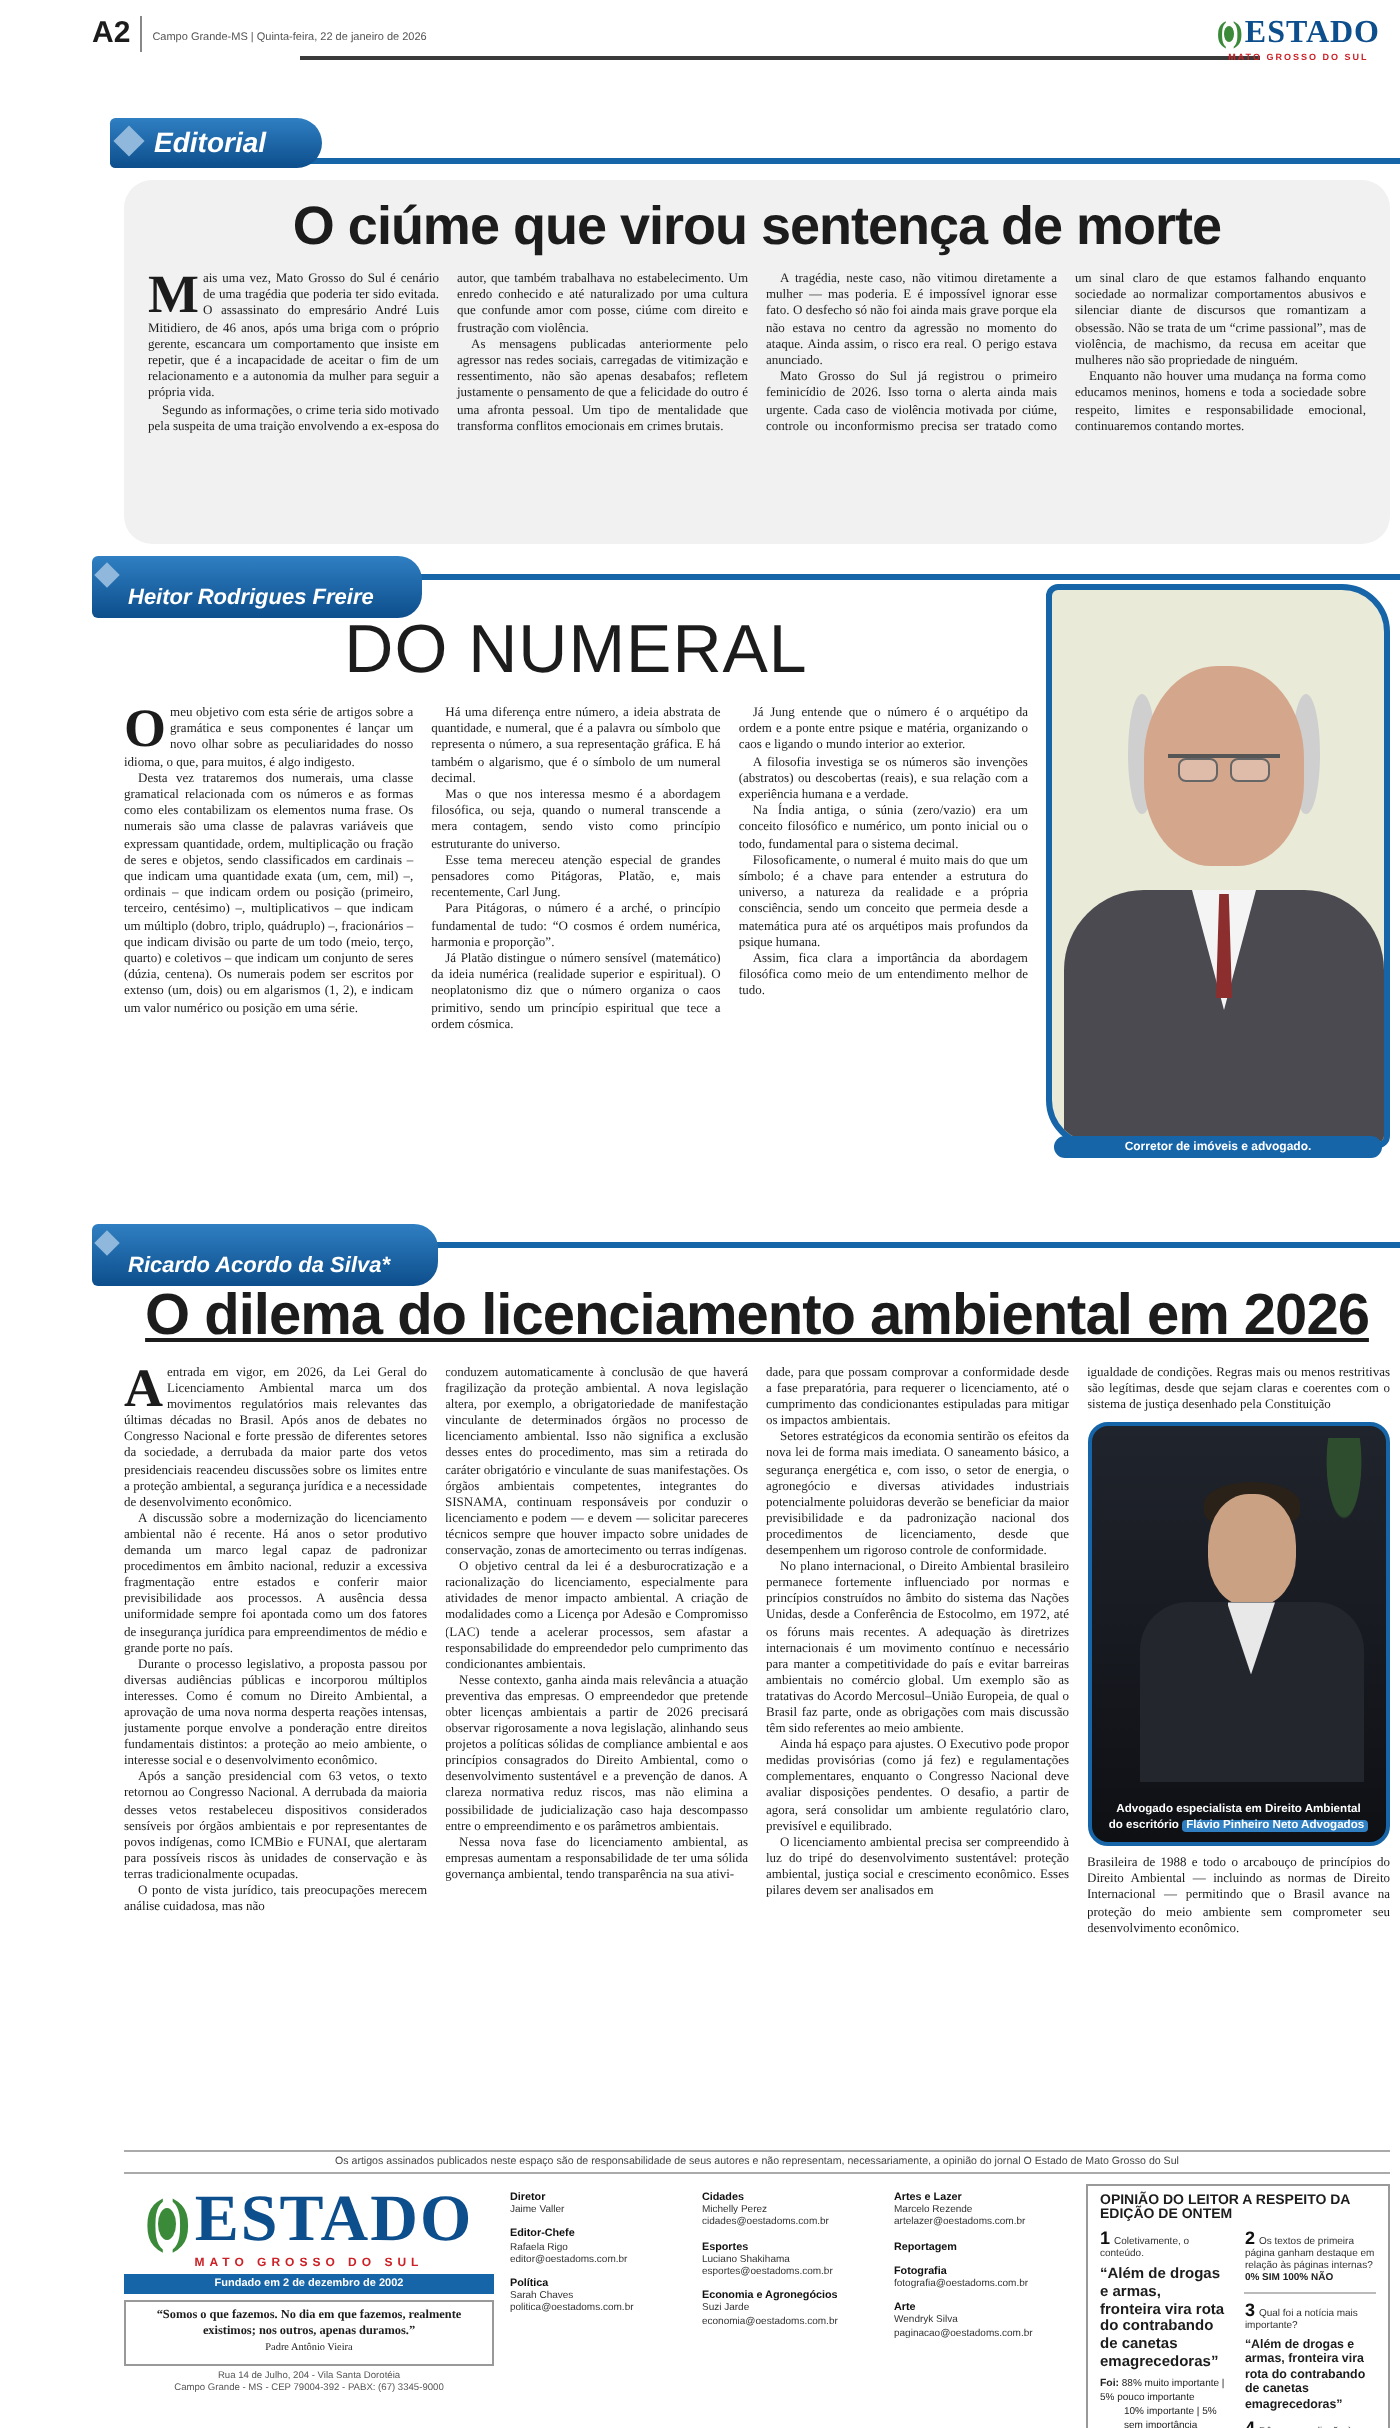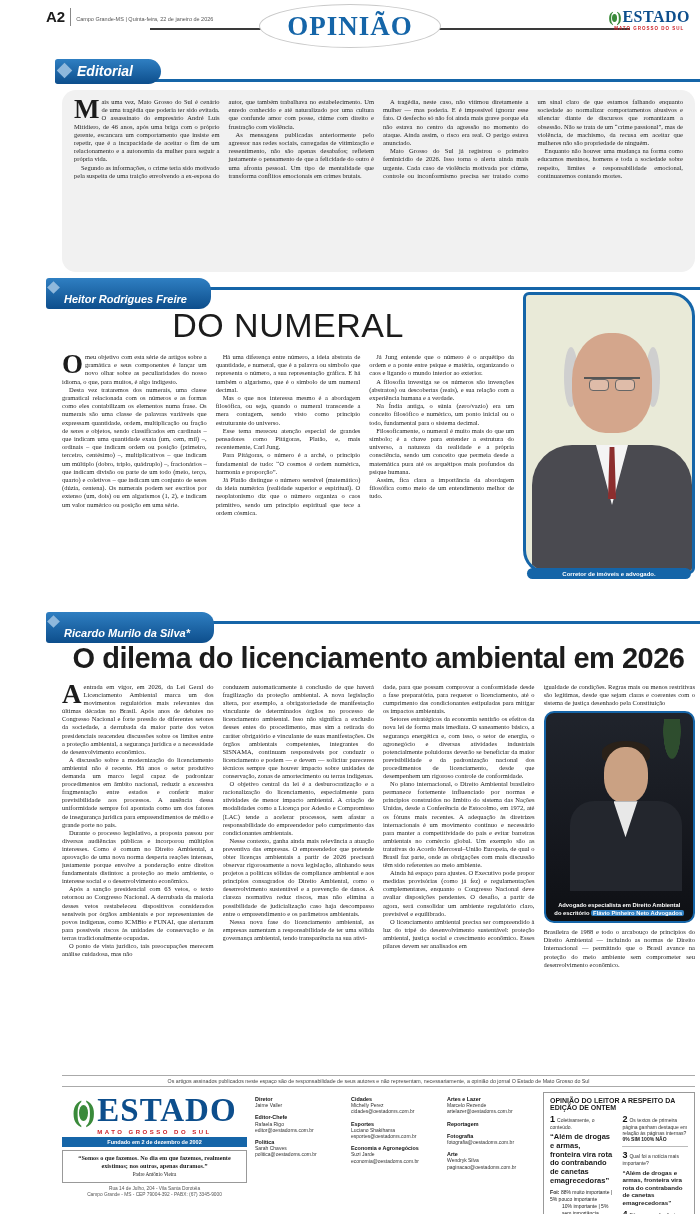--- a/index.html
+++ b/index.html
@@ -62,21 +62,21 @@
   .p1-glasses { position:absolute; left:58px; top:82px; width:56px; height:14px;
                 border-top:2px solid #555; display:flex; gap:6px; justify-content:center; }
   .p1-glasses span { width:20px; height:12px; border:1.5px solid #666; border-radius:4px; background:rgba(255,255,255,.25); }
   .p1-suit { position:absolute; left:6px; top:150px; width:160px; height:130px; background:#4a4a50; border-radius:40px 40px 0 0; }
   .p1-shirt { position:absolute; left:70px; top:150px; width:32px; height:60px; background:#f4f4f4; clip-path:polygon(0 0,100% 0,50% 100%); }
   .p1-tie { position:absolute; left:82px; top:152px; width:8px; height:52px; background:#8c2e2e; clip-path:polygon(20% 0,80% 0,100% 100%,0 100%); }
   .caption1 { position:absolute; right:4px; top:262px; width:164px; background:#1565a8; color:#fff;
               font:bold 6px "Liberation Sans", sans-serif; text-align:center; border-radius:9px; padding:2.5px 2px; z-index:3; }
 
   
-  h2.lic-title { font:bold 29px "Liberation Sans", sans-serif; text-align:center; margin:8px 0 8px; letter-spacing:-.5px; }
+  h2.lic-title { font:bold 29px "Liberation Sans", sans-serif; text-align:center; margin:8px 0 8px; letter-spacing:-.5px;text-decoration:underline; }
   .acols { display:flex; gap:9px; margin:0 5px 0 62px; height:386px; overflow:hidden; }
   .acol { flex:1; text-align:justify; font-size:6.5px; line-height:8.1px; overflow:hidden; }
   .photo2 { position:relative; width:100%; height:212px; margin:4px 0 5px; border:2px solid #1565a8; border-radius:10px;
             background:linear-gradient(#20242c,#14161c 70%, #0e1014); overflow:hidden; }
   .p2-head { position:absolute; left:58px; top:34px; width:44px; height:56px; background:#caa183; border-radius:46% 46% 44% 44%; }
   .p2-hair { position:absolute; left:56px; top:28px; width:48px; height:22px; background:#2a2119; border-radius:50% 50% 30% 30%; }
   .p2-suit { position:absolute; left:24px; top:88px; width:112px; height:90px; background:#23262d; border-radius:24px 24px 0 0; }
   .p2-shirt { position:absolute; left:68px; top:88px; width:24px; height:36px; background:#e8e8e8; clip-path:polygon(0 0,100% 0,50% 100%); }
   .p2-plant { position:absolute; right:6px; top:6px; width:30px; height:60px; background:radial-gradient(ellipse at 50% 20%, #2e4d2e 0 40%, transparent 42%); }
   .caption2 { position:absolute; left:4px; right:4px; bottom:4px; text-align:center;
@@ -114,38 +114,36 @@
 </head>
 <body>
 
 <div class="header">
   <div class="hline"></div>
   <div class="edition">
     <span class="num">A2</span>
     <span class="sep"></span>
     <span class="dateline">Campo Grande-MS  |  Quinta-feira, 22 de janeiro de 2026</span>
   </div>
-  <div class="oval">
-    <span class="sec">OPINIÃO</span>
-  </div>
   <div class="logo-sm">
     <div class="logo-line">
       <span class="logo-mark">(<span class="dot"></span>)</span>
       <span class="logo-name">ESTADO</span>
     </div>
     <div class="logo-sub">MATO GROSSO DO SUL</div>
   </div>
 </div>
 
 <div class="tabrow">
   <div class="rule"></div>
   <span class="tab">Editorial</span>
 </div>
 
 <article class="card">
+  <h1 class="ed">O ciúme que virou sentença de morte</h1>
   <div class="cols4">
     <p class="lead">Mais uma vez, Mato Grosso do Sul é cenário de uma tragédia que poderia ter sido evitada. O assassinato do empresário André Luis Mitidiero, de 46 anos, após uma briga com o próprio gerente, escancara um comportamento que insiste em repetir, que é a incapacidade de aceitar o fim de um relacionamento e a autonomia da mulher para seguir a própria vida.</p>
     <p>Segundo as informações, o crime teria sido motivado pela suspeita de uma traição envolvendo a ex-esposa do autor, que também trabalhava no estabelecimento. Um enredo conhecido e até naturalizado por uma cultura que confunde amor com posse, ciúme com direito e frustração com violência.</p>
     <p>As mensagens publicadas anteriormente pelo agressor nas redes sociais, carregadas de vitimização e ressentimento, não são apenas desabafos; refletem justamente o pensamento de que a felicidade do outro é uma afronta pessoal. Um tipo de mentalidade que transforma conflitos emocionais em crimes brutais.</p>
     <p>A tragédia, neste caso, não vitimou diretamente a mulher — mas poderia. E é impossível ignorar esse fato. O desfecho só não foi ainda mais grave porque ela não estava no centro da agressão no momento do ataque. Ainda assim, o risco era real. O perigo estava anunciado.</p>
     <p>Mato Grosso do Sul já registrou o primeiro feminicídio de 2026. Isso torna o alerta ainda mais urgente. Cada caso de violência motivada por ciúme, controle ou inconformismo precisa ser tratado como um sinal claro de que estamos falhando enquanto sociedade ao normalizar comportamentos abusivos e silenciar diante de discursos que romantizam a obsessão. Não se trata de um “crime passional”, mas de violência, de machismo, da recusa em aceitar que mulheres não são propriedade de ninguém.</p>
     <p>Enquanto não houver uma mudança na forma como educamos meninos, homens e toda a sociedade sobre respeito, limites e responsabilidade emocional, continuaremos contando mortes.</p>
   </div>
 </article>
 
@@ -180,21 +178,21 @@
       </div>
     <div class="p1-suit"></div>
       <div class="p1-shirt"></div>
       <div class="p1-tie"></div>
   </div>
   <div class="caption1">Corretor de imóveis e advogado.</div>
 </article>
 
 <div class="bylinerow">
   <div class="rule"></div>
-  <span class="byline">Ricardo Murilo da Silva*</span>
+  <span class="byline">Ricardo Acordo da Silva*</span>
 </div>
 
 <h2 class="lic-title px">O dilema do licenciamento ambiental em 2026</h2>
 
 <div class="acols">
   <div class="acol">
     <p class="lead">A entrada em vigor, em 2026, da Lei Geral do Licenciamento Ambiental marca um dos movimentos regulatórios mais relevantes das últimas décadas no Brasil. Após anos de debates no Congresso Nacional e forte pressão de diferentes setores da sociedade, a derrubada da maior parte dos vetos presidenciais reacendeu discussões sobre os limites entre a proteção ambiental, a segurança jurídica e a necessidade de desenvolvimento econômico.</p>
     <p>A discussão sobre a modernização do licenciamento ambiental não é recente. Há anos o setor produtivo demanda um marco legal capaz de padronizar procedimentos em âmbito nacional, reduzir a excessiva fragmentação entre estados e conferir maior previsibilidade aos processos. A ausência dessa uniformidade sempre foi apontada como um dos fatores de insegurança jurídica para empreendimentos de médio e grande porte no país.</p>
     <p>Durante o processo legislativo, a proposta passou por diversas audiências públicas e incorporou múltiplos interesses. Como é comum no Direito Ambiental, a aprovação de uma nova norma desperta reações intensas, justamente porque envolve a ponderação entre direitos fundamentais distintos: a proteção ao meio ambiente, o interesse social e o desenvolvimento econômico.</p>
     <p>Após a sanção presidencial com 63 vetos, o texto retornou ao Congresso Nacional. A derrubada da maioria desses vetos restabeleceu dispositivos considerados sensíveis por órgãos ambientais e por representantes de povos indígenas, como ICMBio e FUNAI, que alertaram para possíveis riscos às unidades de conservação e às terras tradicionalmente ocupadas.</p>

